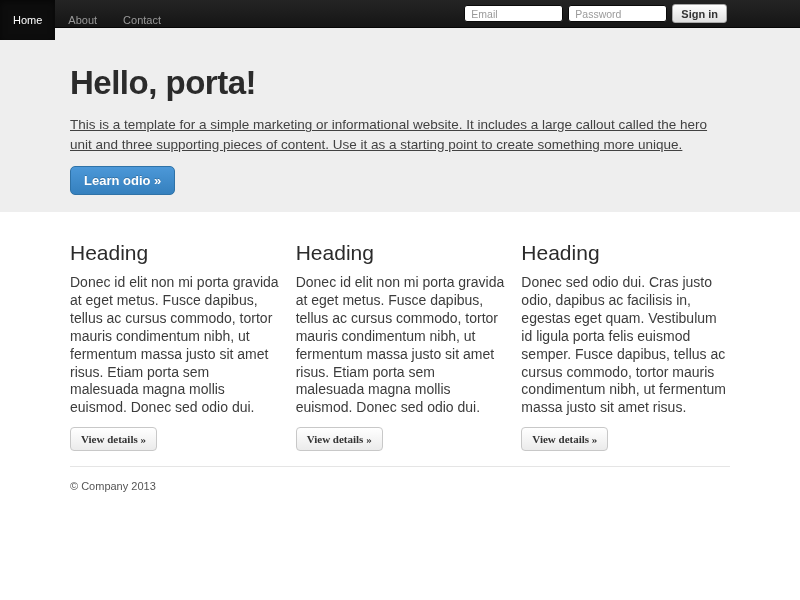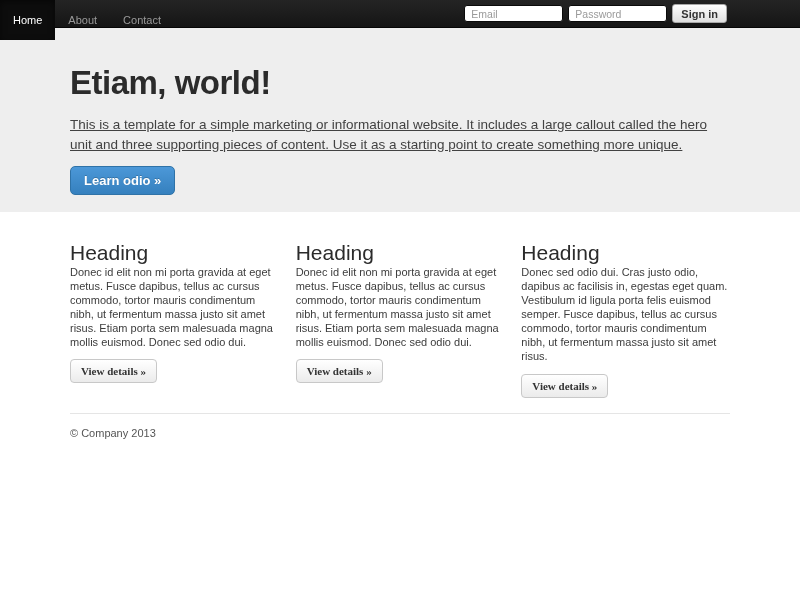--- a/index.html
+++ b/index.html
@@ -42,21 +42,21 @@
                  font-size:13px; font-weight:bold; color:#fff;
                  background:linear-gradient(#4c98d8,#3580be);
                  border:1px solid #2f72a7; border-radius:5px; cursor:pointer;
                  font-family:"Liberation Sans", sans-serif;
                  text-shadow:0 -1px 0 rgba(0,0,0,.2); }
 
   
   .row { display:flex; gap:17px; padding:29px 70px 0; }
   .col { flex:1; }
   .col h2 { font-size:21px; font-weight:400; color:#2b2b2b; }
-  .col p { font-size:11px; line-height:1.28; color:#3c3c3c; }
+  .col p { font-size:14px; line-height:1.28; color:#3c3c3c; margin-top:9px; }
   .btn-default { display:inline-block; margin-top:10px; padding:5px 10px;
                  font-size:11px; font-weight:bold; color:#333;
                  background:linear-gradient(#ffffff,#ebebeb);
                  border:1px solid #c8c8c8; border-radius:4px; cursor:pointer;
                  font-family:Liberation Serif, serif; }
 
   
   .footer { margin:15px 70px 0; border-top:1px solid #e5e5e5;
             padding-top:13px; font-size:11px; color:#555; }
 </style>
@@ -76,21 +76,21 @@
         </a></li>
   </ul>
   <div class="nav-form">
     <input class="nav-input" type="text" placeholder="Email" style="">
     <input class="nav-input" type="password" placeholder="Password" style="">
     <button class="btn-signin">Sign in</button>
   </div>
 </header>
 
 <section class="hero">
-  <h1>Etiam, world!</h1>
+  <h1>Hello, porta!</h1>
   <p>This is a template for a simple marketing or informational website. It includes a large callout called the hero unit and three supporting pieces of content. Use it as a starting point to create something more unique.</p>
   <button class="btn-primary">Learn odio »</button>
 </section>
 
 <section class="row">
   <div class="col">
     <h2>Heading</h2>
     <p>Donec id elit non mi porta gravida at eget metus. Fusce dapibus, tellus ac cursus commodo, tortor mauris condimentum nibh, ut fermentum massa justo sit amet risus. Etiam porta sem malesuada magna mollis euismod. Donec sed odio dui.</p>
     <button class="btn-default">View details »</button>
   </div>

